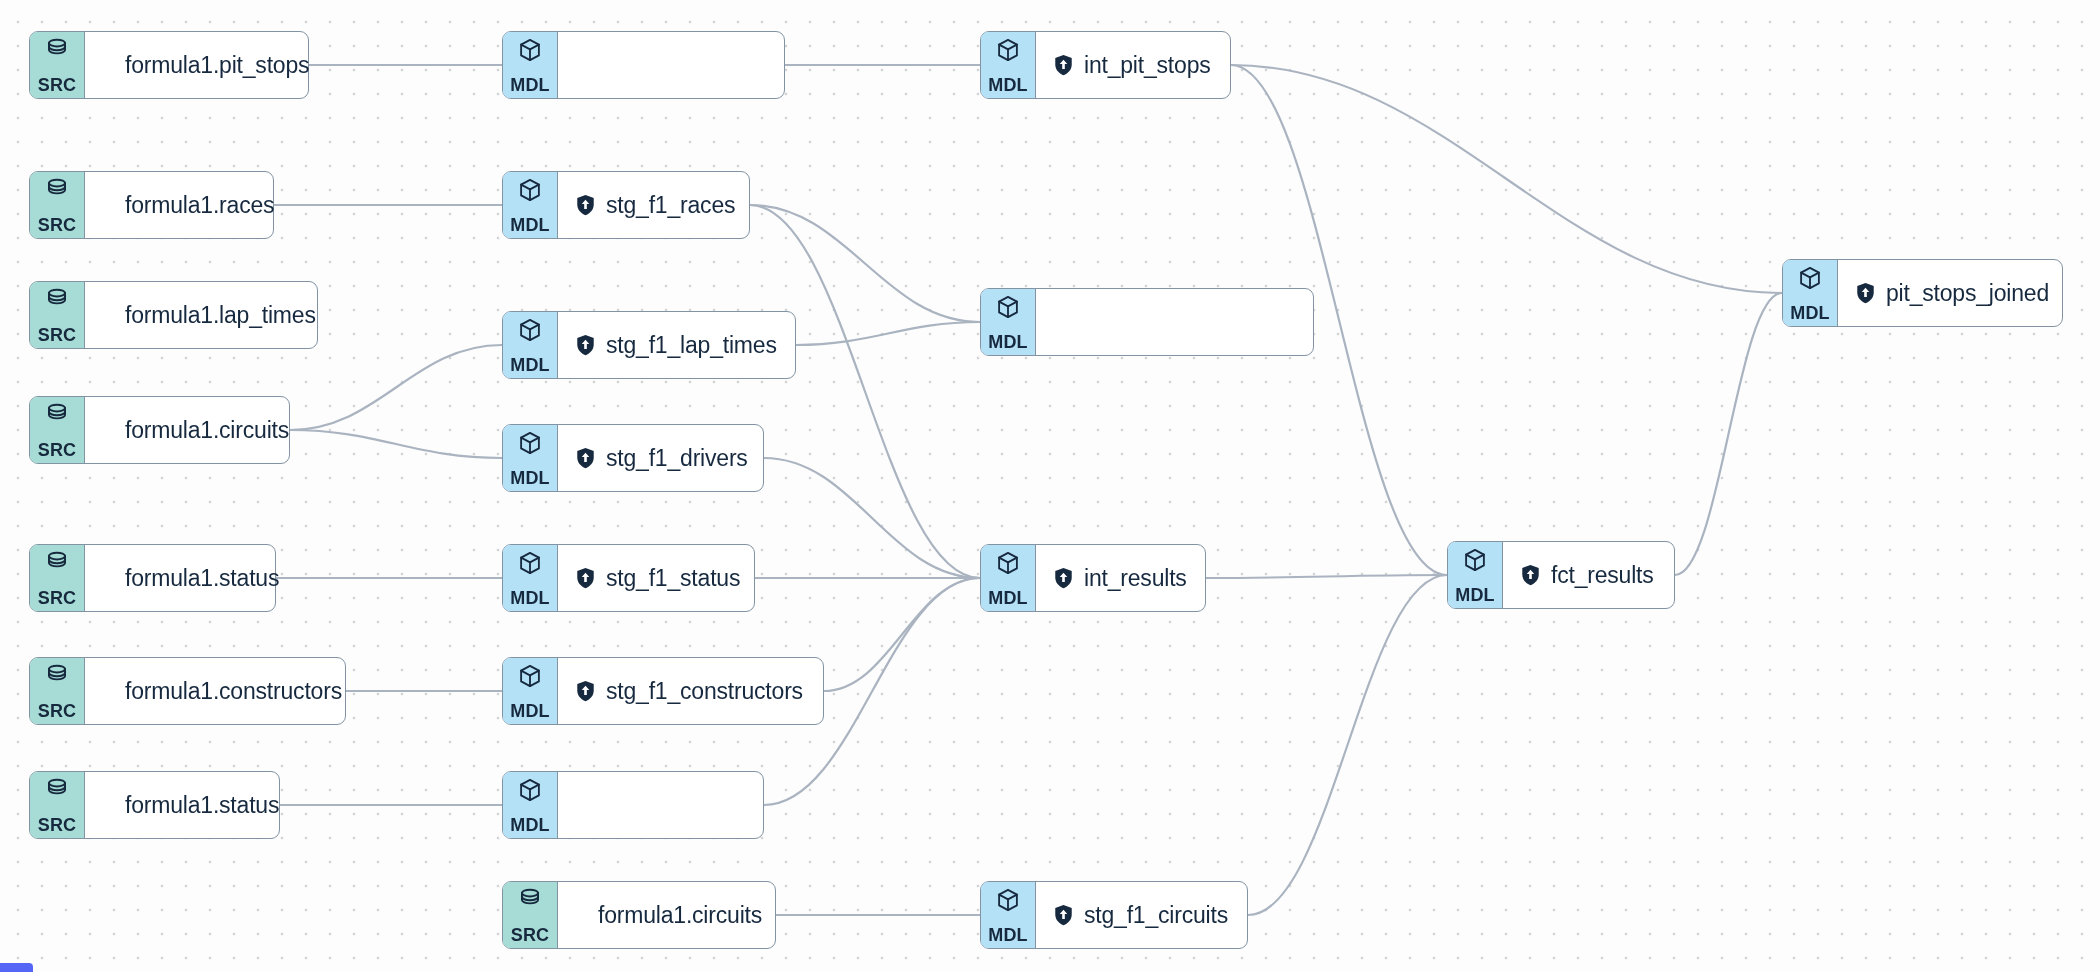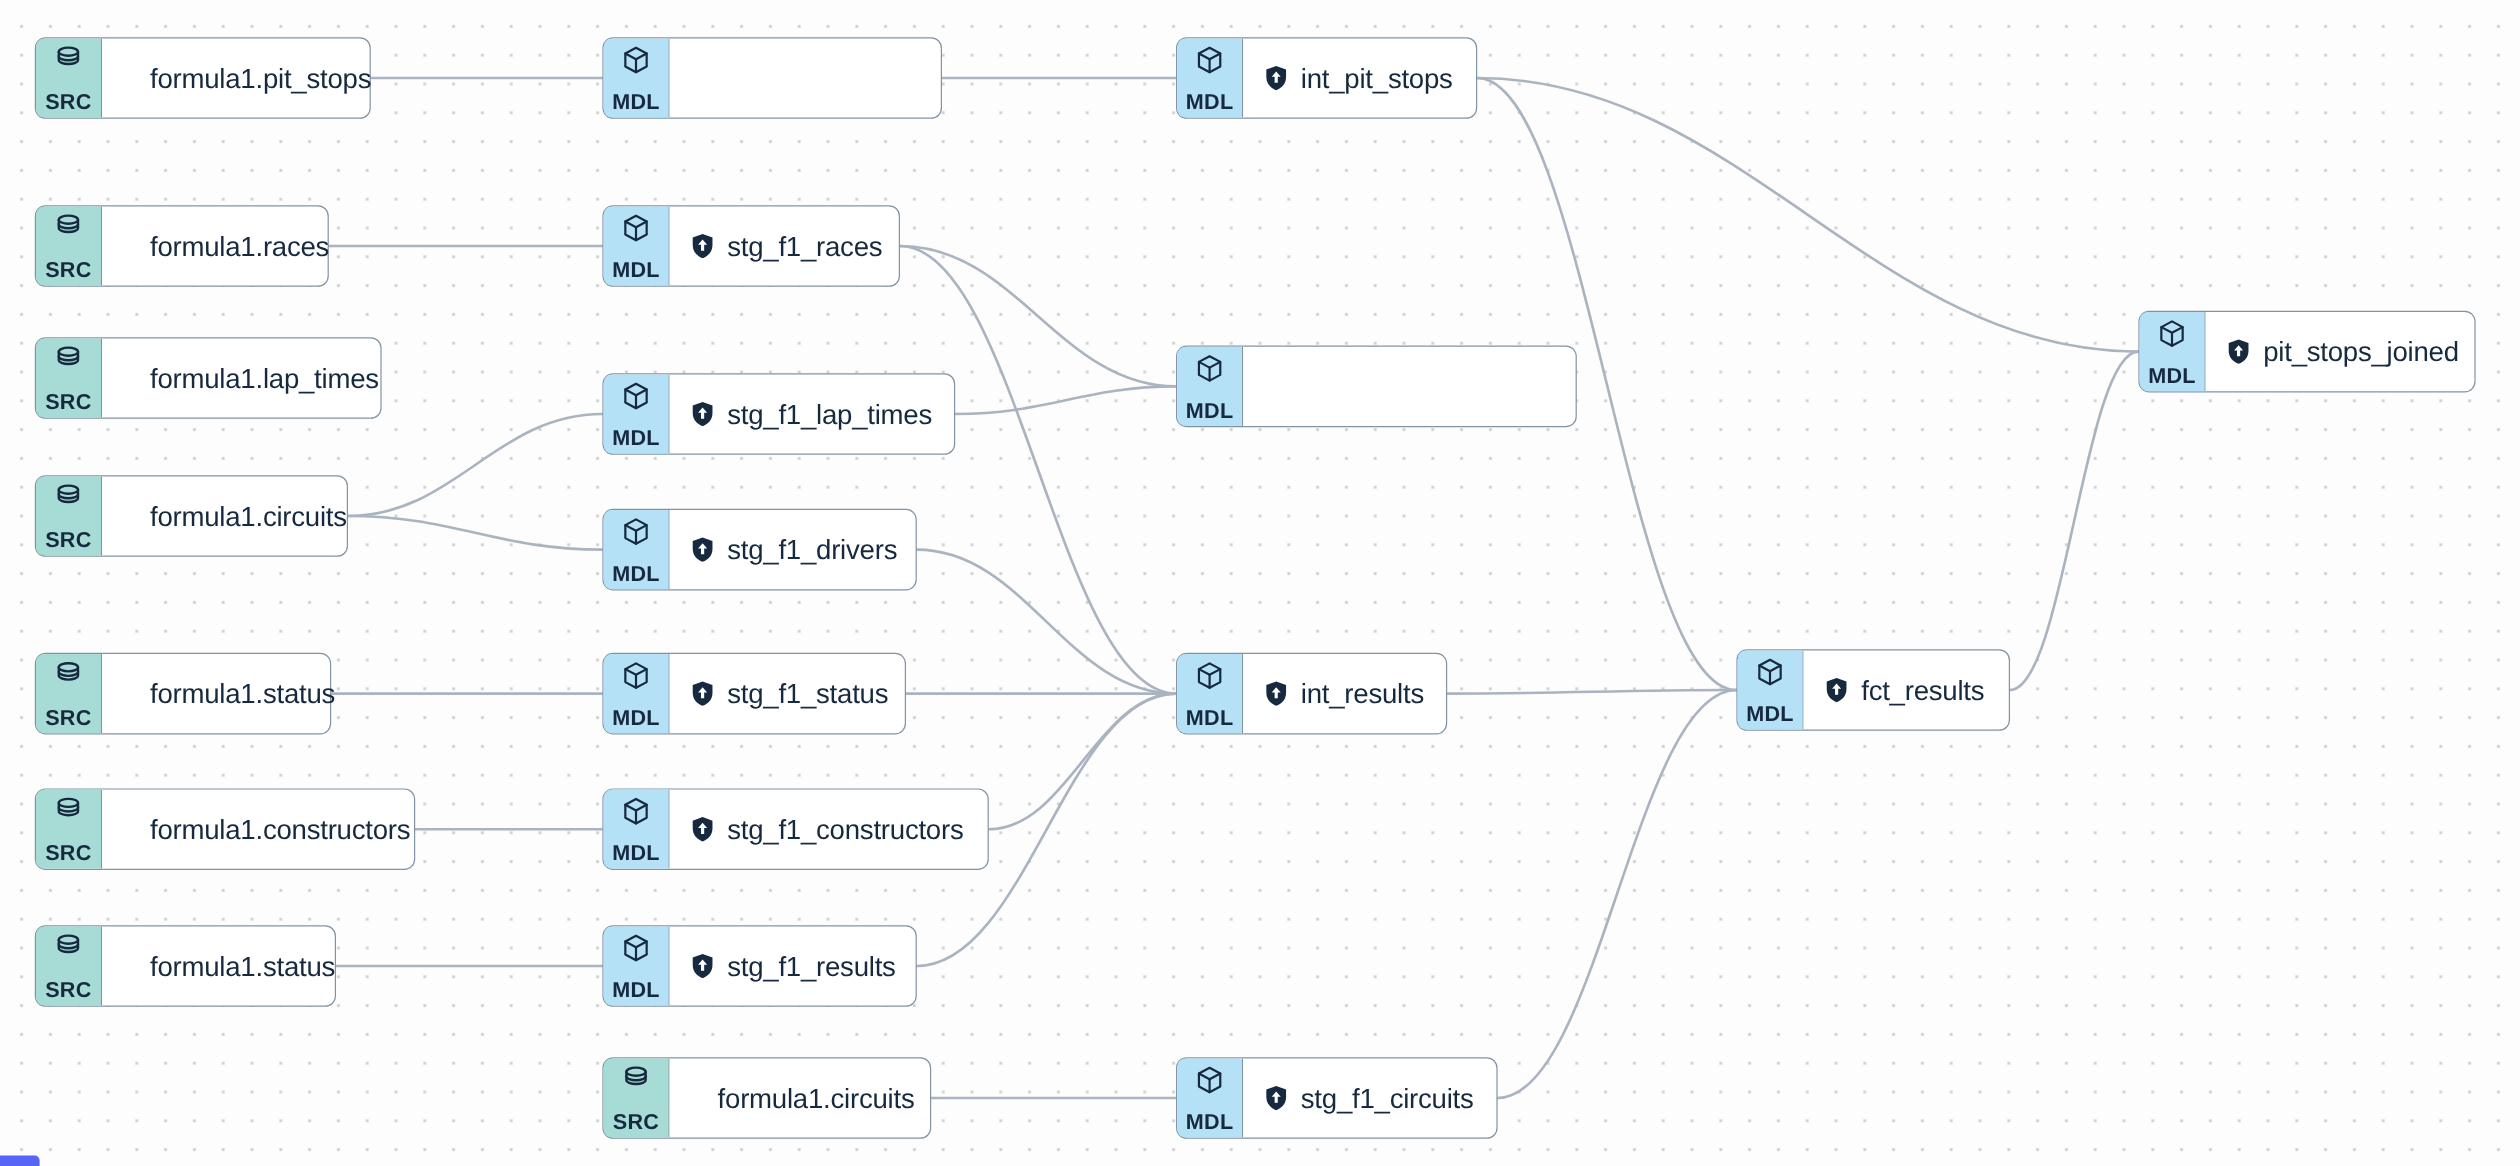--- a/index.html
+++ b/index.html
@@ -304,27 +304,20 @@
     <div class="node model" style="left: 502px; top: 771px; width: 262px; height: 68px;">
     <div class="badge">
 
       <svg class="glyph cube" viewBox="0 0 24 24" fill="none" stroke="currentColor" stroke-width="1.7" stroke-linecap="round" stroke-linejoin="round">
         <path d="M12 2.6l8.2 4.4v10L12 21.4 3.8 17V7z"></path>
         <path d="M3.8 7l8.2 4.4L20.2 7"></path>
         <path d="M12 11.4v10"></path>
       </svg>
       <span class="badge-label">MDL</span>
     </div>
-    <div class="label-box">
-      <svg class="shield" viewBox="0 0 24 26">
-        <path fill="currentColor" d="M12 .9l9.4 3.4v7.2c0 6.3-3.9 10.3-9.4 12.6C6.5 21.8 2.6 17.8 2.6 11.5V4.3z"></path>
-        <path fill="#ffffff" d="M12 6.3l4.3 5h-2.8v5.6h-3V11.3H7.7z"></path>
-      </svg>
-      <span class="node-label">stg_f1_results</span>
-    </div>
   </div>
     <div class="node model" style="left: 980px; top: 881px; width: 268px; height: 68px;">
     <div class="badge">
 
       <svg class="glyph cube" viewBox="0 0 24 24" fill="none" stroke="currentColor" stroke-width="1.7" stroke-linecap="round" stroke-linejoin="round">
         <path d="M12 2.6l8.2 4.4v10L12 21.4 3.8 17V7z"></path>
         <path d="M3.8 7l8.2 4.4L20.2 7"></path>
         <path d="M12 11.4v10"></path>
       </svg>
       <span class="badge-label">MDL</span>

